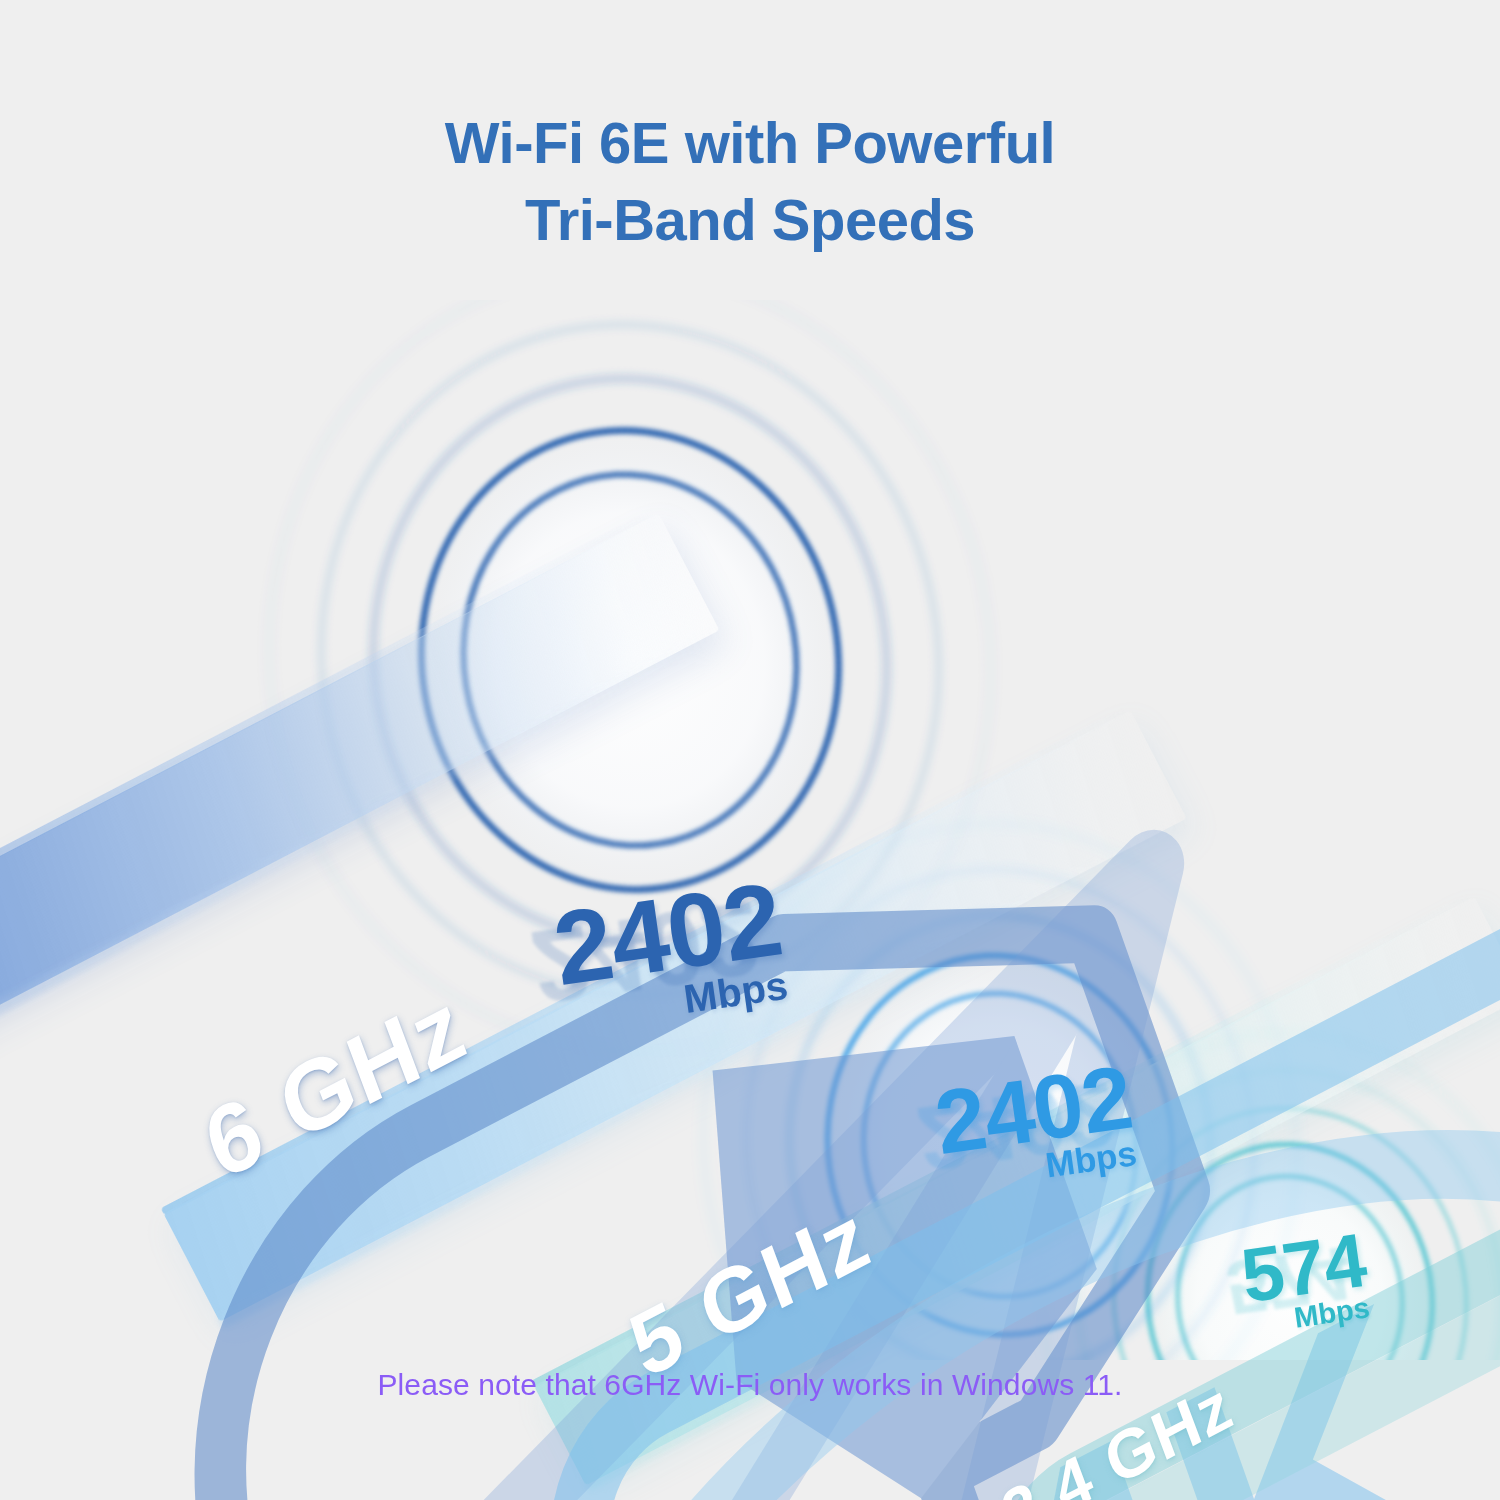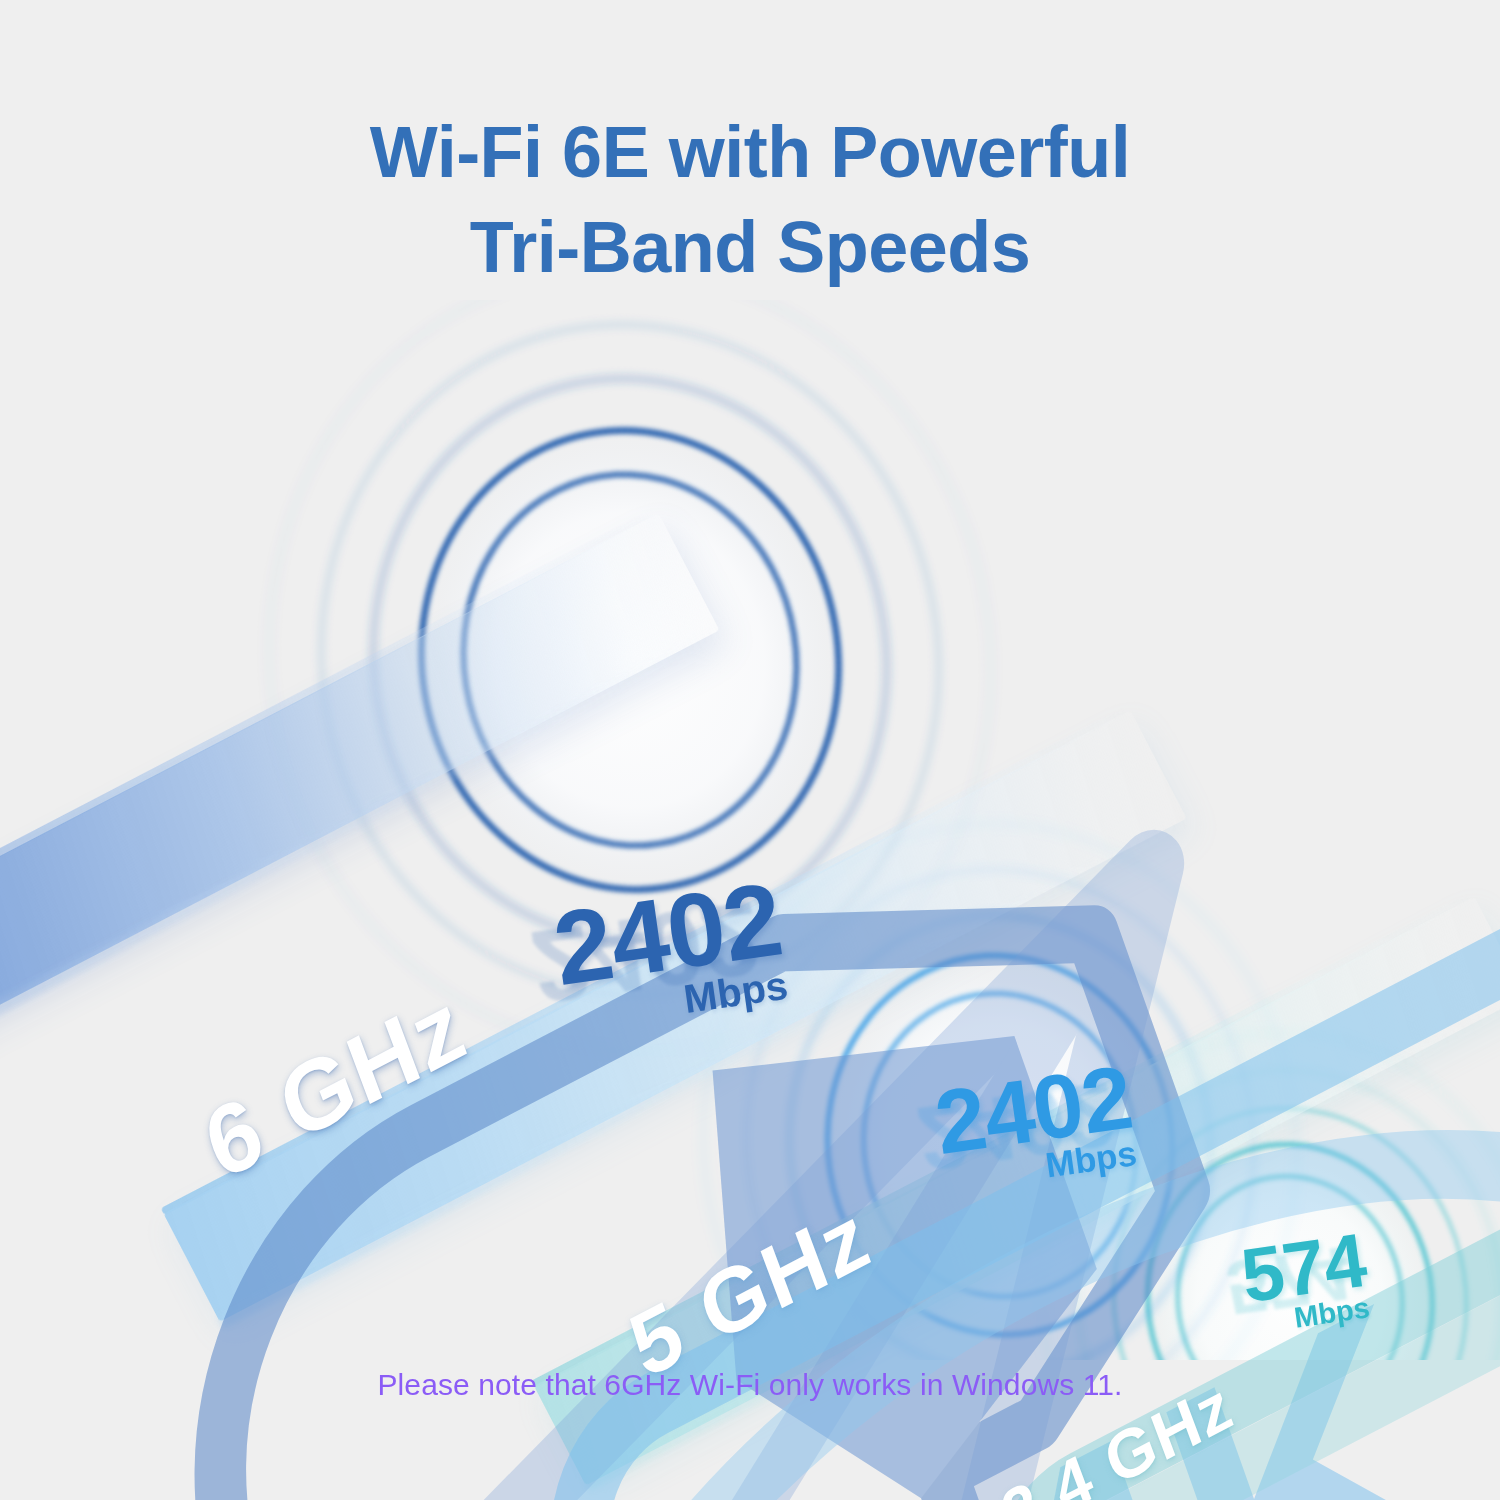--- a/index.html
+++ b/index.html
@@ -9,21 +9,21 @@
     font-family:"Liberation Sans",sans-serif;
     overflow:hidden;
   }
   #stage{position:relative;width:1500px;height:1500px;overflow:hidden;background:#efefef;}
 
   
   .headline{
     position:absolute;left:0;top:105px;width:1500px;
     text-align:center;
     color:#3370b8;
-    font-size:72px;
+    font-size:58px;
     font-weight:bold;
     line-height:1.32;
     letter-spacing:-0.5px;
     white-space:pre-line;
   }
 
   
   .footnote{
     position:absolute;left:0;top:1368px;width:1500px;
     text-align:center;

